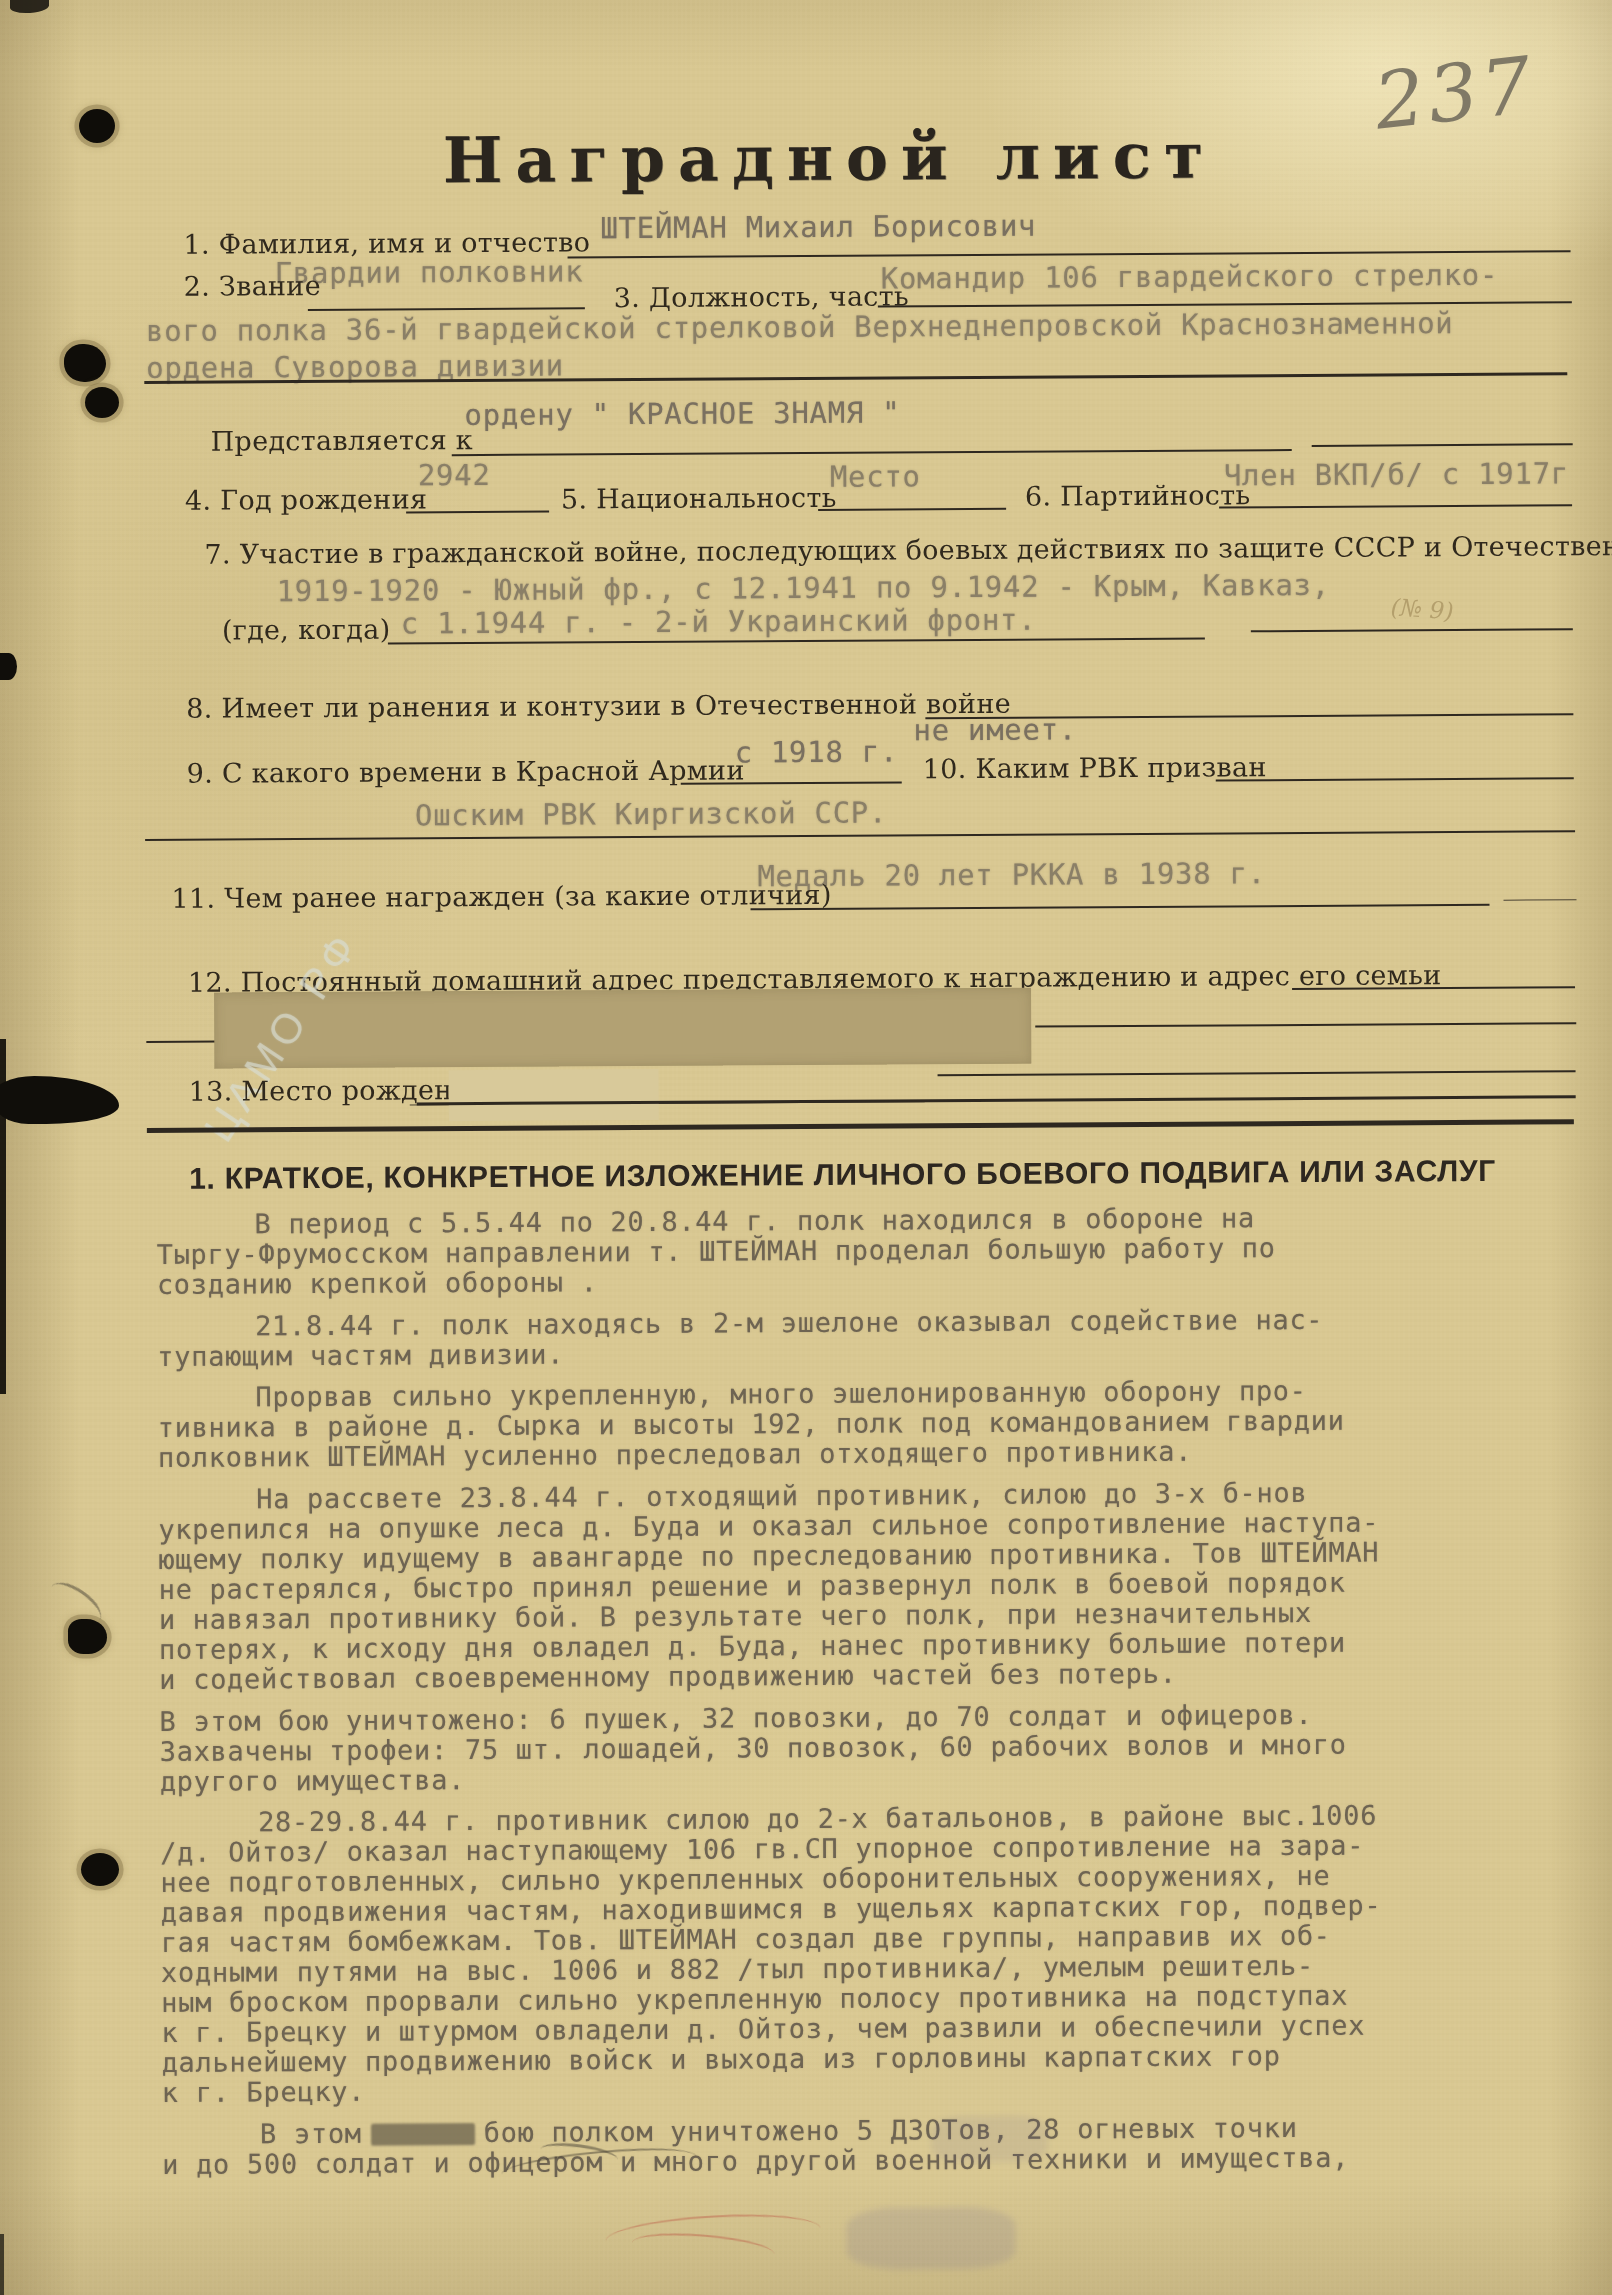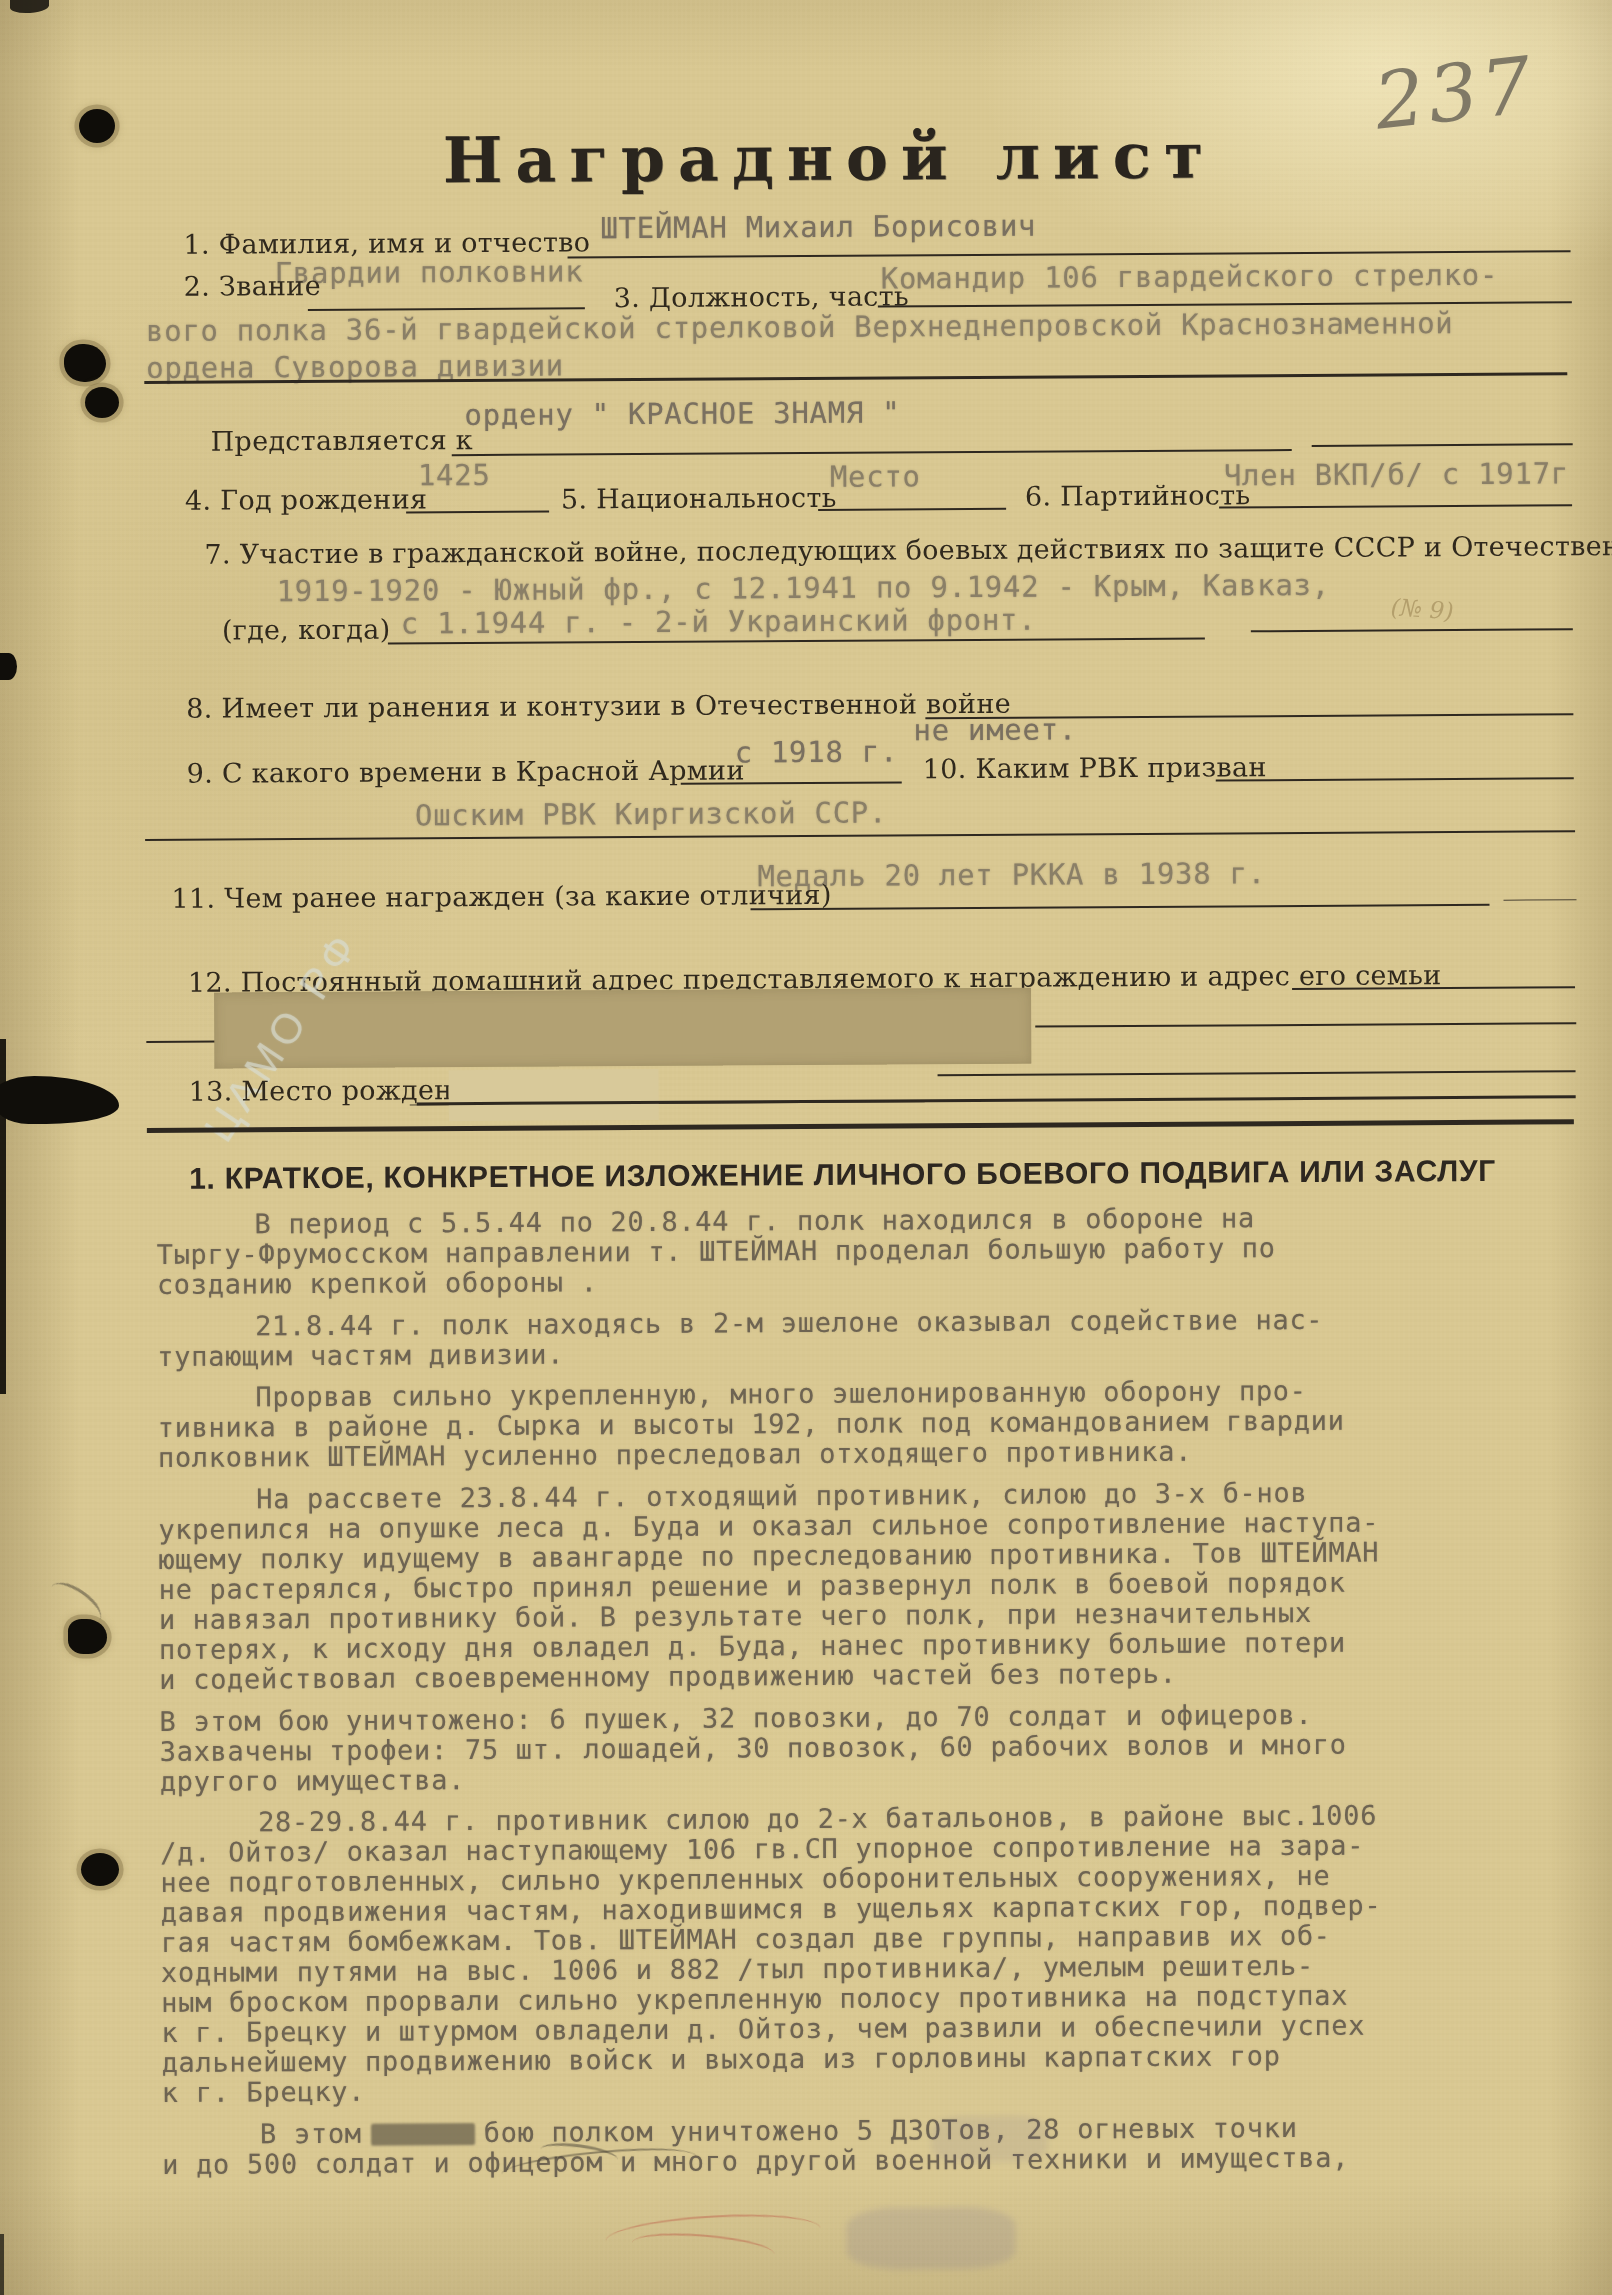--- a/index.html
+++ b/index.html
@@ -77,21 +77,21 @@
     <div class="rule" style="left:883px;top:306px;width:694px;"></div>
     <div class="typed t-light" style="left:151px;top:310px;">вого полка 36-й гвардейской стрелковой Верхнеднепровской Краснознаменной</div>
     <div class="typed t-light" style="left:151px;top:347px;">ордена Суворова дивизии</div>
     <div class="rule h5" style="left:149px;top:377px;width:1423px;"></div>
 
     <div class="typed t-mid" style="left:469px;top:396px;">ордену " КРАСНОЕ ЗНАМЯ "</div>
     <div class="lbl" style="left:215px;top:422px;">Представляется к</div>
     <div class="rule" style="left:456px;top:452px;width:840px;"></div>
     <div class="rule" style="left:1316px;top:448px;width:261px;"></div>
 
-    <div class="typed t-light" style="left:422px;top:456px;">1425</div>
+    <div class="typed t-light" style="left:422px;top:456px;">2942</div>
     <div class="lbl" style="left:189px;top:481px;">4. Год рождения</div>
     <div class="rule" style="left:410px;top:509px;width:143px;"></div>
     <div class="typed t-light" style="left:834px;top:460px;">Место</div>
     <div class="lbl" style="left:565px;top:482px;">5. Национальность</div>
     <div class="rule" style="left:822px;top:509px;width:188px;"></div>
     <div class="typed t-light" style="left:1228px;top:461px;">Член ВКП/б/ с 1917г</div>
     <div class="lbl" style="left:1029px;top:482px;">6. Партийность</div>
     <div class="rule" style="left:1223px;top:509px;width:353px;"></div>
 
     <div class="lbl" style="left:208px;top:535px;">7. Участие в гражданской войне, последующих боевых действиях по защите СССР и Отечественной войне</div>

